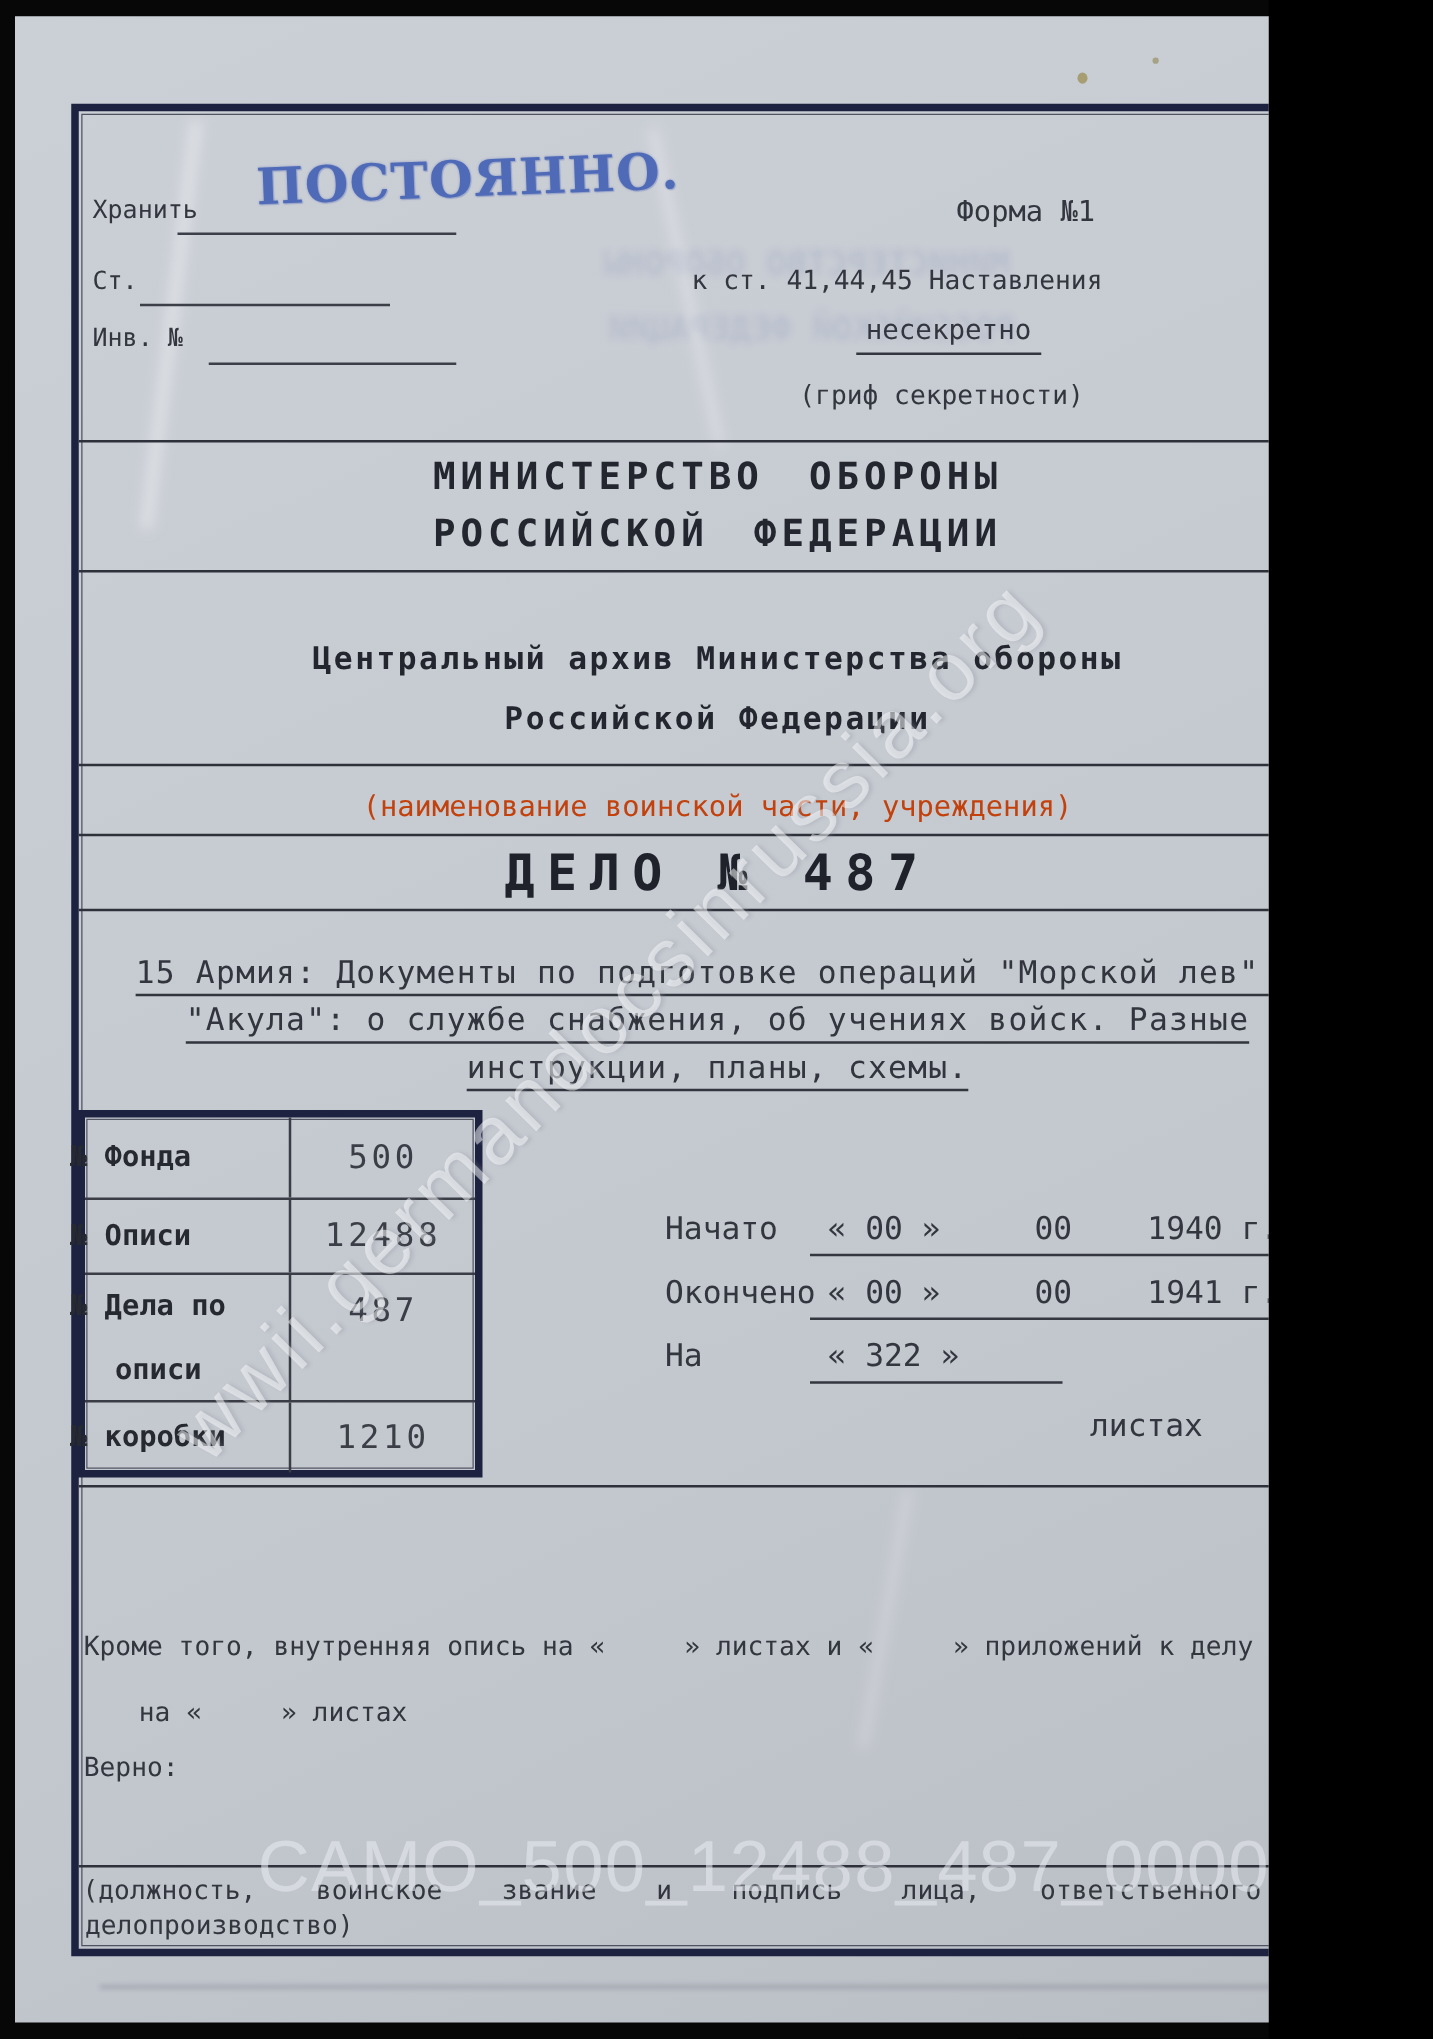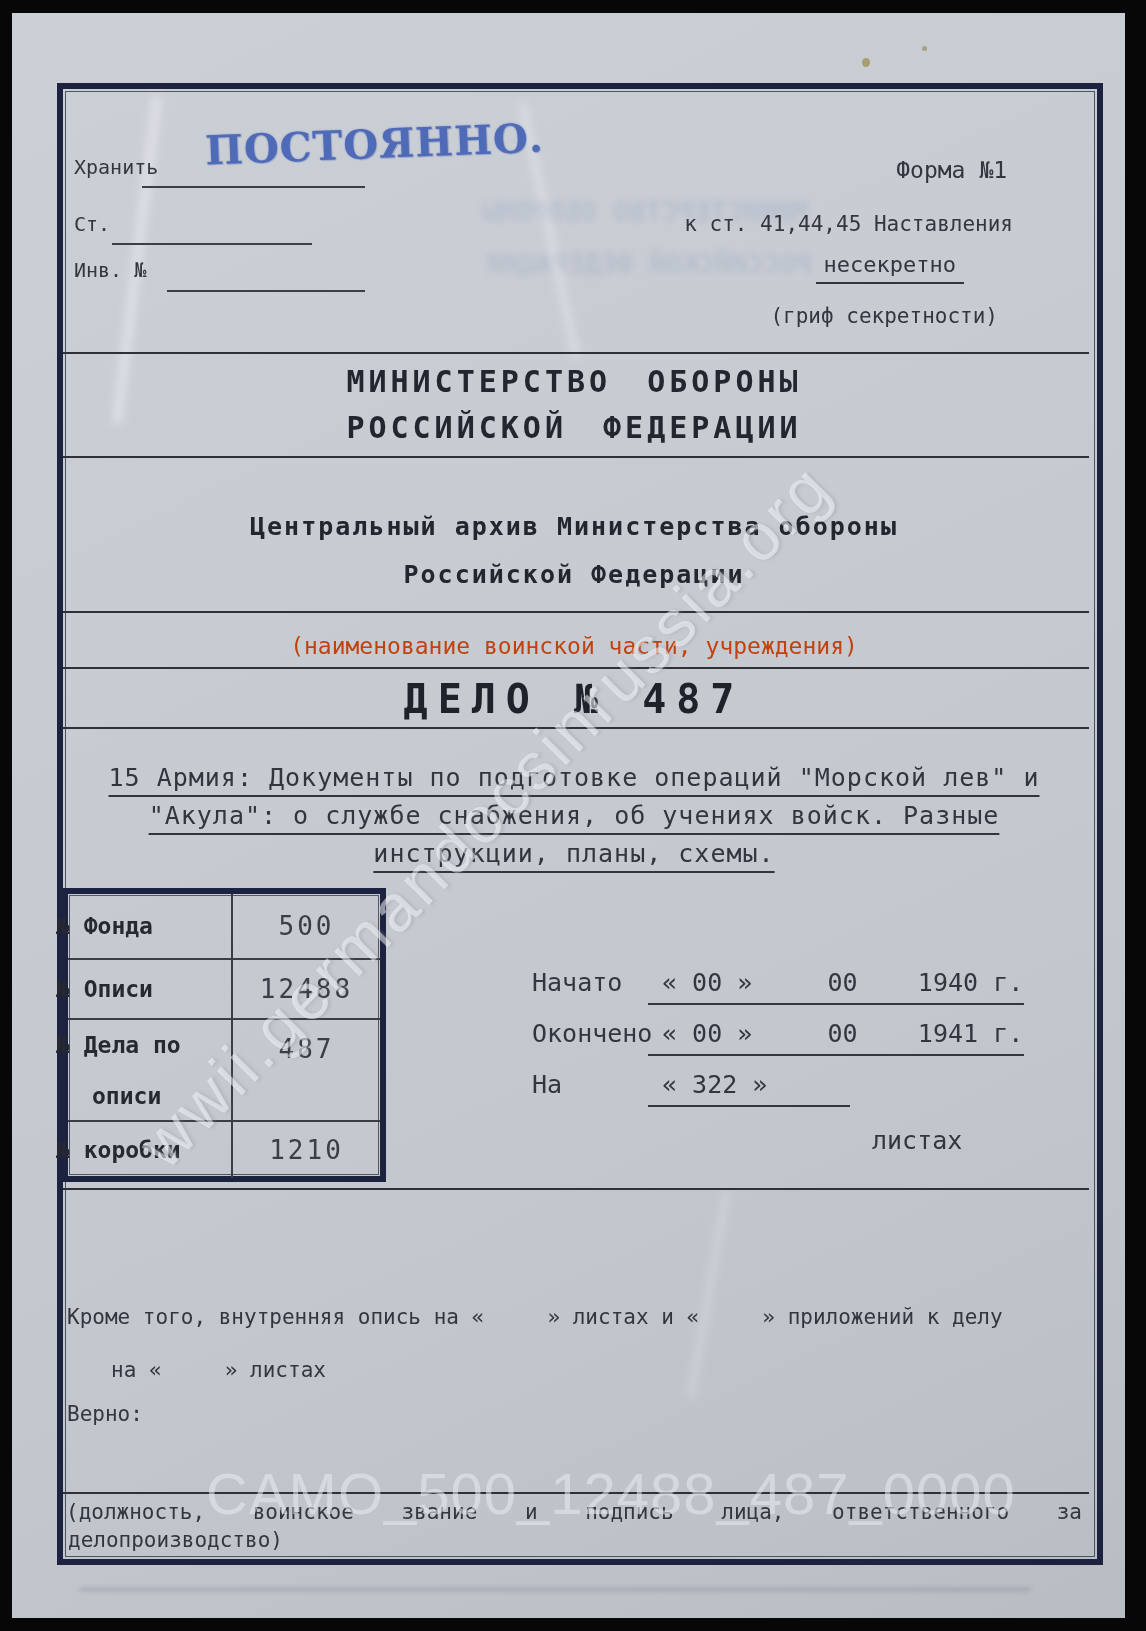--- a/index.html
+++ b/index.html
@@ -1,16 +1,16 @@
 <!DOCTYPE html>
 <html><head>
 <meta charset="utf-8">
 <style>
   html,body{margin:0;padding:0;background:#000;}
-  .page{position:relative;width:1146px;height:1631px;background:#070707;overflow:hidden;
+  .page{position:relative;width:1015px;height:1631px;background:#070707;overflow:hidden;
         font-family:"DejaVu Sans Mono","Liberation Mono",monospace;color:#33363e;}
   .paper{position:absolute;left:12px;top:13px;width:1113px;height:1605px;
          background:linear-gradient(155deg,#cbcfd6 0%,#c7cbd2 35%,#c3c7ce 65%,#bdc1c8 88%,#b8bcc3 100%);z-index:1;}
   .crease{position:absolute;z-index:2;filter:blur(5px);}
   .frame{position:absolute;left:57px;top:83px;width:1034px;height:1470px;
          border:6px solid #1d2240;z-index:3;}
   .frame::after{content:"";position:absolute;inset:2px;border:1px solid rgba(58,62,78,.85);}
   .abs{position:absolute;z-index:8;}
   .rule{position:absolute;left:63px;width:1026px;height:2px;background:#2e313a;z-index:6;}
   .underline-blank{position:absolute;height:2px;background:#3c3f48;z-index:7;}

